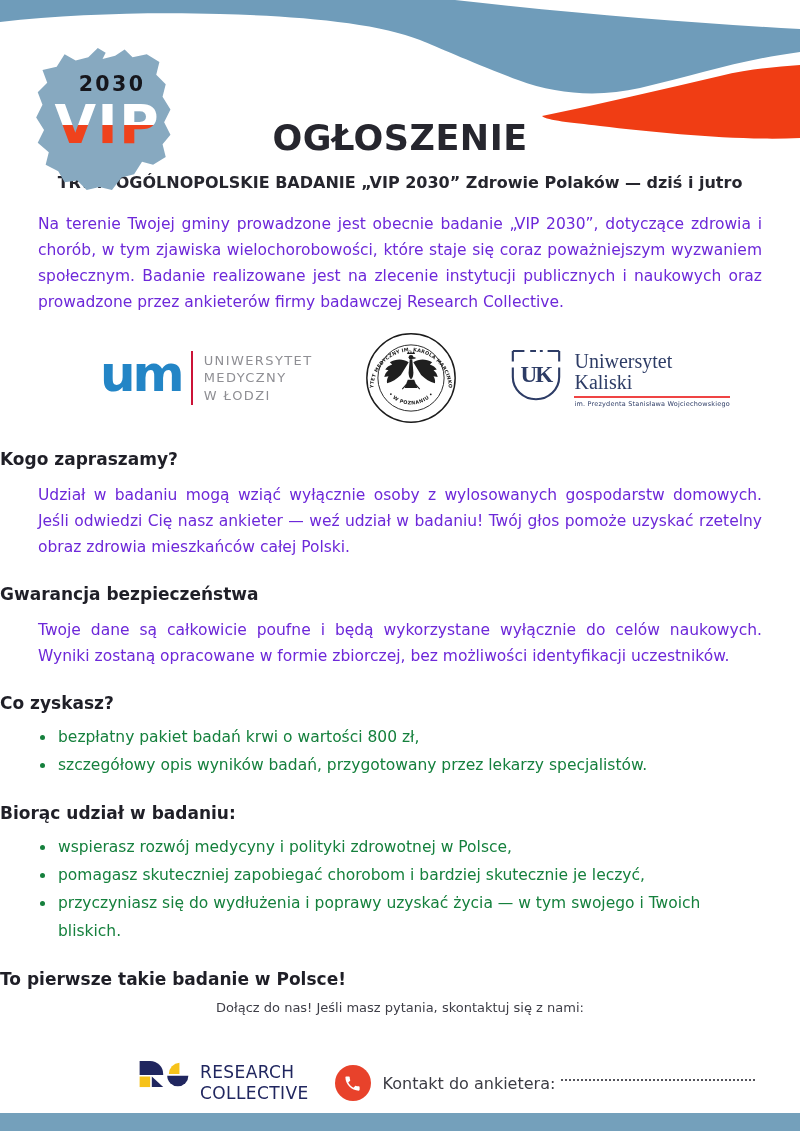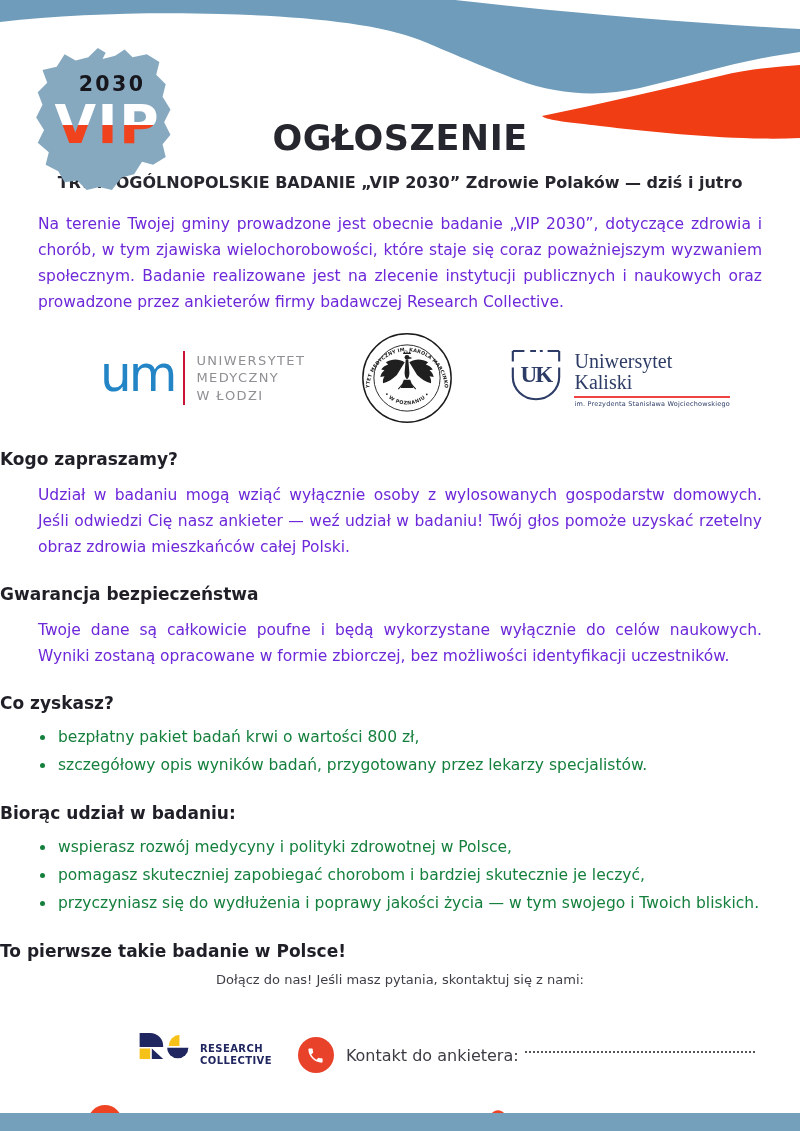--- a/index.html
+++ b/index.html
@@ -30,42 +30,42 @@
   .blist{margin:10px 38px 0 0;padding-left:56px;font-size:15.5px;line-height:28px;color:#15803d;}
   .blist li{padding-left:2px;}
   .center-line{margin:11px 30px 0;text-align:center;font-size:13px;color:#3e3e47;}
   
   .partners{
     margin:16px 70px 0 100px;height:94px;display:flex;align-items:center;
     justify-content:space-between;
   }
   .partner-um{display:flex;align-items:center;}
   .um-mark{
-    font-size:50px;font-weight:400;color:#2385c6;letter-spacing:-3px;line-height:0.8;
+    font-size:50px;font-weight:700;color:#2385c6;letter-spacing:-3px;line-height:0.8;
     transform:translateY(-4px);
   }
   .um-rule{width:2px;height:54px;background:#cb1337;margin:0 11px 0 9px;}
   .um-lines{font-size:13px;color:#8f8f94;letter-spacing:1.4px;line-height:1.34;}
   .partner-seal svg{display:block;width:92px;height:92px;}
   .partner-uk{display:flex;align-items:flex-end;}
   .uk-shield svg{display:block;width:56px;height:60px;}
   .uk-textblock{margin-left:10px;font-family:"Liberation Serif","DejaVu Serif",serif;color:#2d3c66;}
   .uk-title{font-size:20px;line-height:1.02;}
   .uk-sub{
     border-top:2px solid #ef4444;margin-top:4px;padding-top:2px;font-size:6.5px;
     font-family:"DejaVu Sans","Liberation Sans",sans-serif;letter-spacing:0.2px;
   }
   
   .contact-row{
     margin:44px 45px 0 138px;display:flex;align-items:center;
   }
   .rc-logo{display:flex;align-items:center;}
   .rc-mark{display:block;width:52px;height:48px;}
   .rc-name{
-    margin-left:10px;font-size:10px;font-weight:700;color:#20265f;letter-spacing:0.4px;
+    margin-left:10px;font-size:17px;font-weight:400;color:#20265f;letter-spacing:0.4px;
     line-height:1.25;
   }
   .phone-badge{
     margin-left:26px;width:36px;height:36px;border-radius:50%;background:#e8422b;flex:0 0 auto;
     display:flex;align-items:center;justify-content:center;
   }
   .contact-label{margin-left:12px;font-size:16px;color:#3c3c44;white-space:nowrap;}
   .dotted-line{flex:1;margin-left:6px;border-bottom:2px dotted #55555c;transform:translateY(-3px);}
   
   .footer-row{margin:26px 0 0 88px;display:flex;align-items:center;}
@@ -176,21 +176,21 @@
   <h2 class="sec-h">Co zyskasz?</h2>
   <ul class="blist">
     <li>bezpłatny pakiet badań krwi o wartości 800 zł,</li>
     <li>szczegółowy opis wyników badań, przygotowany przez lekarzy specjalistów.</li>
   </ul>
 
   <h2 class="sec-h">Biorąc udział w badaniu:</h2>
   <ul class="blist">
     <li>wspierasz rozwój medycyny i polityki zdrowotnej w Polsce,</li>
     <li>pomagasz skuteczniej zapobiegać chorobom i bardziej skutecznie je leczyć,</li>
-    <li>przyczyniasz się do wydłużenia i poprawy jakości życia — w tym swojego i Twoich bliskich.</li>
+    <li>przyczyniasz się do wydłużenia i poprawy uzyskać życia — w tym swojego i Twoich bliskich.</li>
   </ul>
 
   <h2 class="sec-h">To pierwsze takie badanie w Polsce!</h2>
   <div class="center-line">Dołącz do nas! Jeśli masz pytania, skontaktuj się z nami:</div>
 
   <div class="contact-row">
     <div class="rc-logo">
       <svg class="rc-mark" viewBox="0 0 64 58">
         <path d="M2,2 h13 a16,16 0 0 1 16,16 v1 H2 z" fill="#20265f"></path>
         <rect x="2" y="21" width="13" height="13" fill="#f6c21a"></rect>

